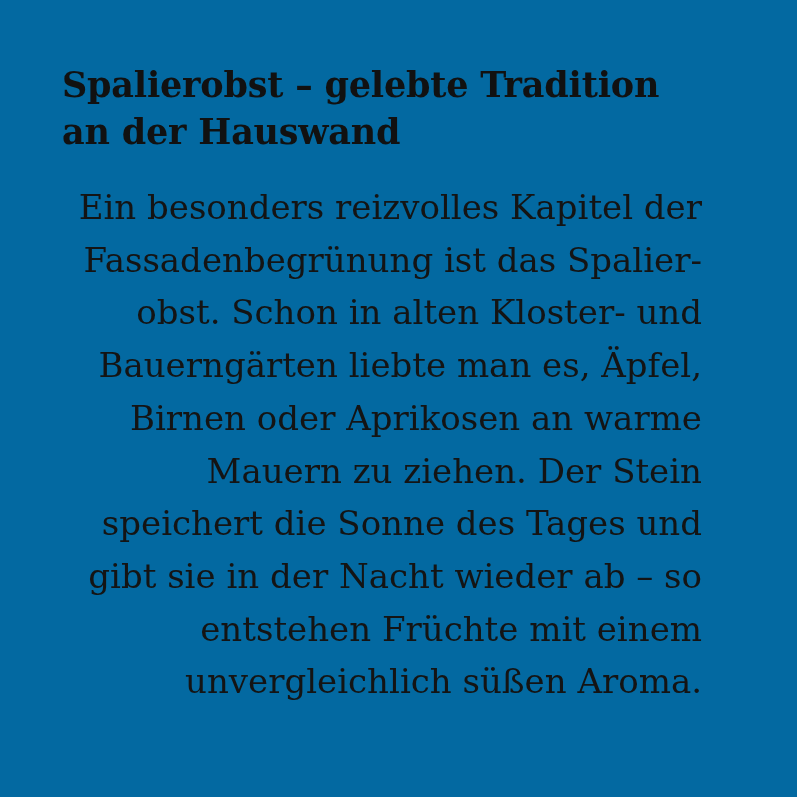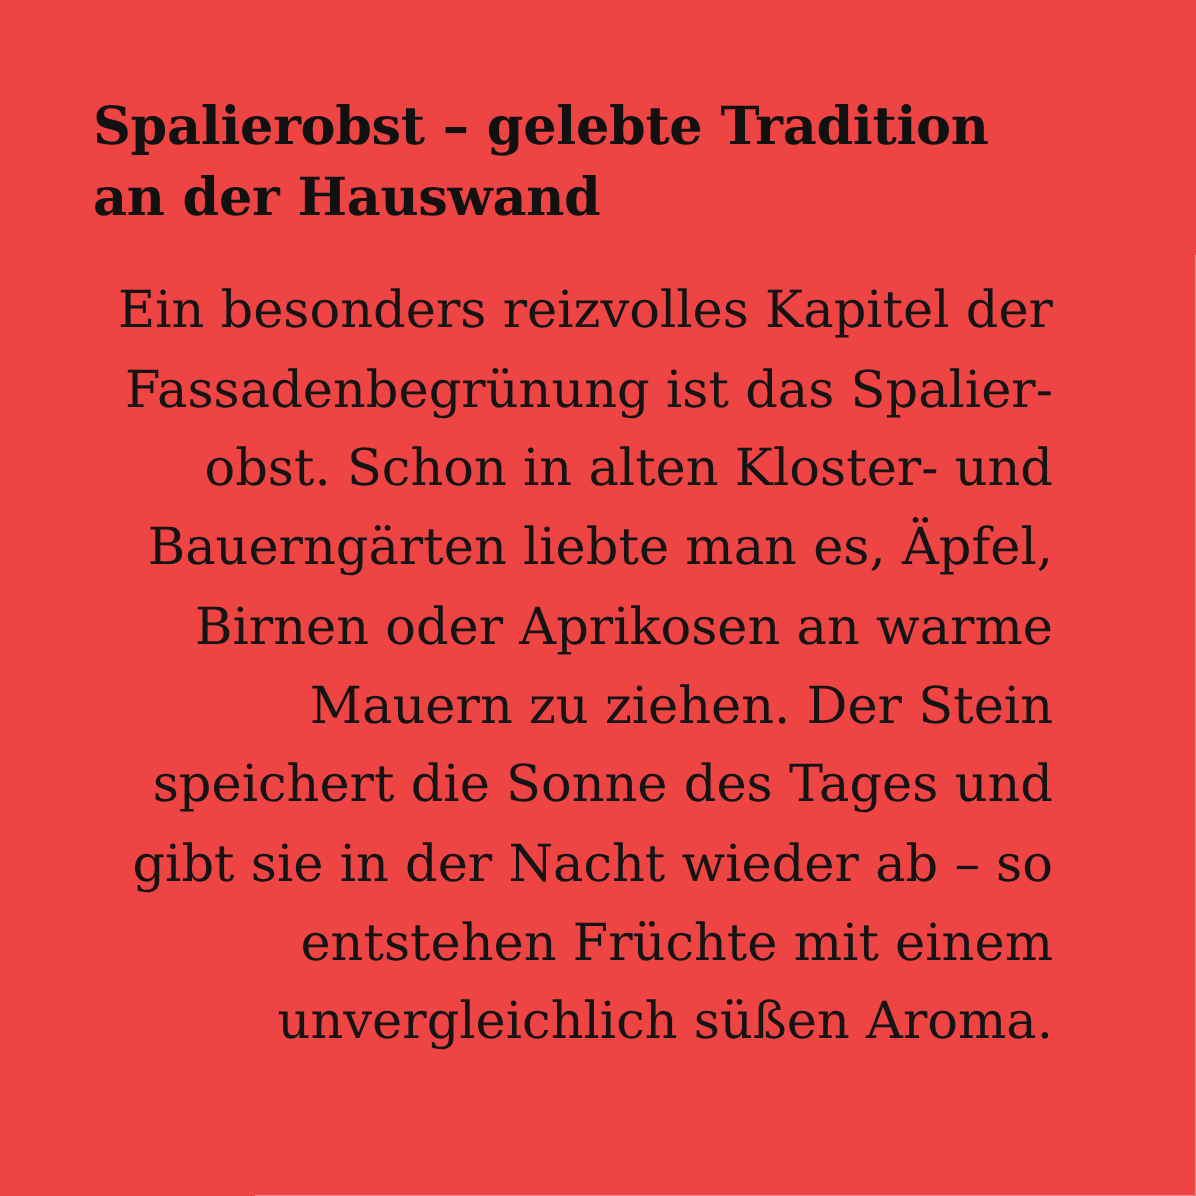--- a/index.html
+++ b/index.html
@@ -12,21 +12,21 @@
     background: #ffffff;
     font-family: "DejaVu Serif", "Liberation Serif", serif;
     color: #000000;
     overflow: hidden;
   }
   .page {
     box-sizing: border-box;
     width: 797px;
     height: 797px;
     padding: 62px 95px 0 62px;
-    background: #ef4444;
+    background: #0369a1;
   }
   .article-title {
     margin: 0;
     font-family: "DejaVu Serif", "Liberation Serif", serif;
     font-weight: 700;
     font-size: 35px;
     line-height: 1.33;
     letter-spacing: -0.2px;
     color: #111111;
     max-width: 640px;

